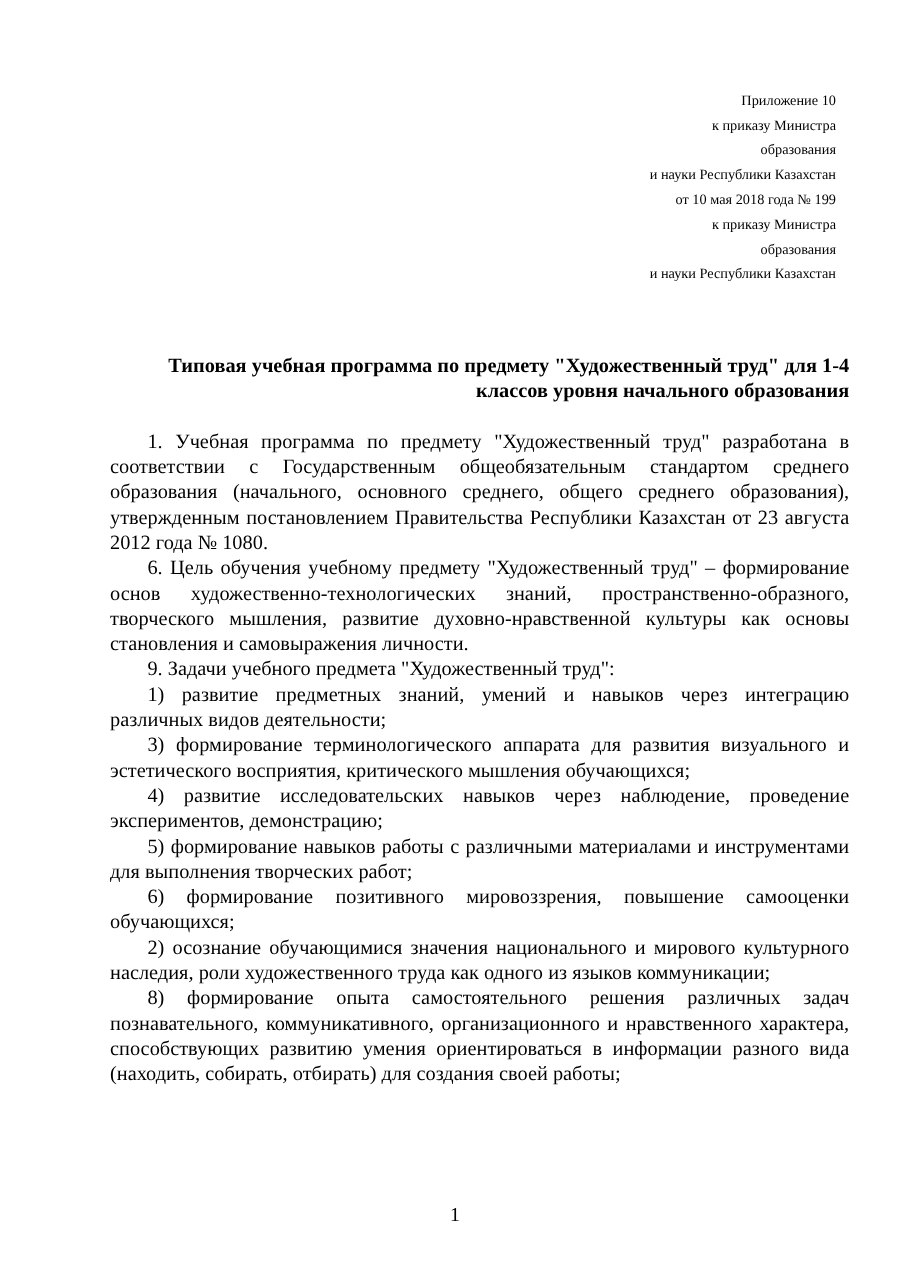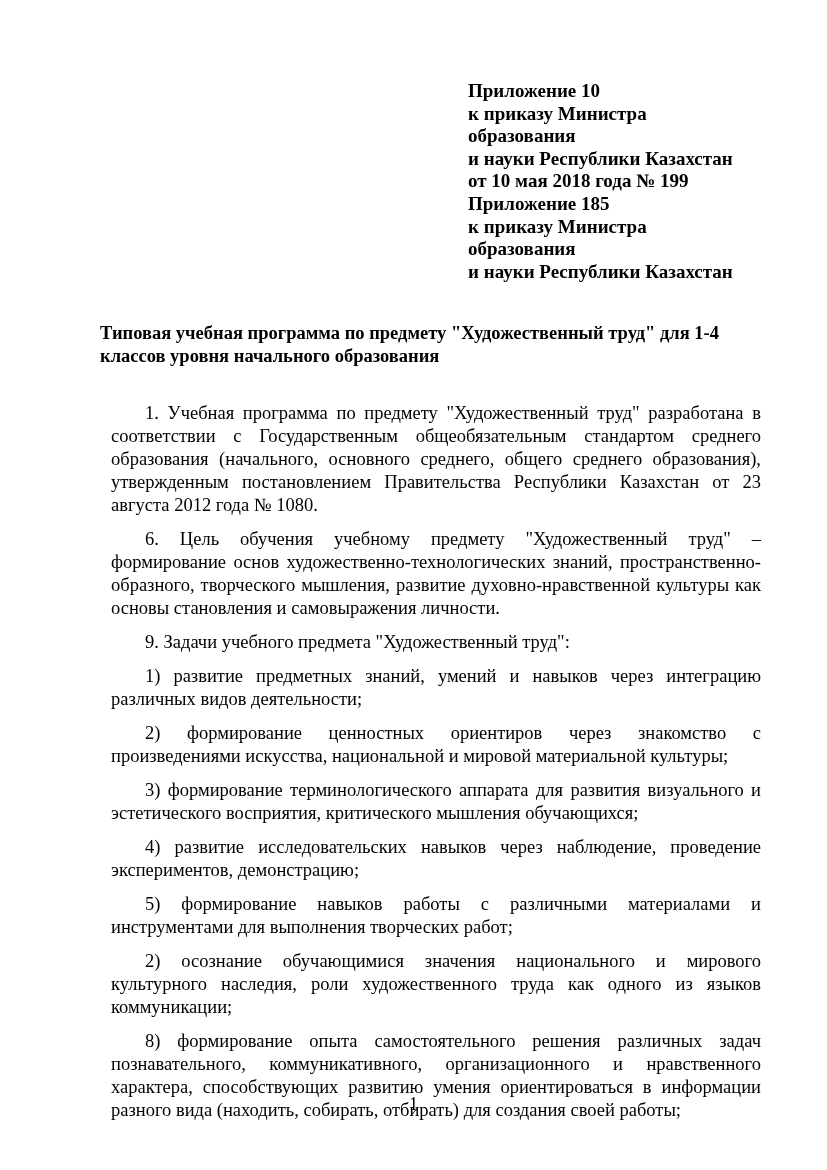--- a/index.html
+++ b/index.html
@@ -24,37 +24,36 @@
     height: 1170px;
     background: #ffffff;
   }
 
   
   .header-block {
     position: absolute;
     left: 468px;
     top: 80px;
     width: 292px;
-    text-align: left;
-    font-size: 19px;
+    text-align: right;
+    font-size: 13px;
     line-height: 22.6px;
-    font-weight: bold;
   }
   .header-block .hline {
     display: block;
     white-space: nowrap;
   }
 
   
   .doc-title {
     position: absolute;
     left: 100px;
     top: 322px;
     width: 672px;
-    text-align: left;
+    text-align: right;
     font-weight: bold;
     font-size: 18.5px;
     line-height: 23px;
   }
 
   
   .chapter-heading {
     position: absolute;
     left: 100px;
     top: 368px;
@@ -68,21 +67,21 @@
   
   .body-block {
     position: absolute;
     left: 100px;
     top: 391px;
     width: 672px;
     font-size: 18.5px;
     line-height: 23px;
   }
   .para {
-    margin: 11px;
+    margin: 0;
     text-align: justify;
     text-indent: 34px;
     hyphens: none;
   }
   
 
   
   .page-number {
     position: absolute;
     left: 0;
@@ -97,37 +96,36 @@
 <body>
 
 <div class="page">
 
   <div class="header-block">
     <span class="hline">Приложение 10</span>
     <span class="hline">к приказу Министра</span>
     <span class="hline">образования</span>
     <span class="hline">и науки Республики Казахстан</span>
     <span class="hline">от 10 мая 2018 года № 199</span>
-    <span class="hline">Приложение 185</span>
     <span class="hline">к приказу Министра</span>
     <span class="hline">образования</span>
     <span class="hline">и науки Республики Казахстан</span>
   </div>
 
   <div class="doc-title">Типовая учебная программа по предмету "Художественный труд" для 1-4 классов уровня начального образования</div>
 
 
   <div class="body-block">
     <p class="para">1. Учебная программа по предмету "Художественный труд" разработана в соответствии с Государственным общеобязательным стандартом среднего образования (начального, основного среднего, общего среднего образования), утвержденным постановлением Правительства Республики Казахстан от 23 августа 2012 года № 1080.</p>
     <p class="para">6. Цель обучения учебному предмету "Художественный труд" – формирование основ художественно-технологических знаний, пространственно-образного, творческого мышления, развитие духовно-нравственной культуры как основы становления и самовыражения личности.</p>
     <p class="para">9. Задачи учебного предмета "Художественный труд":</p>
     <p class="para">1) развитие предметных знаний, умений и навыков через интеграцию различных видов деятельности;</p>
-    <p class="para">2) формирование ценностных ориентиров через знакомство с произведениями искусства, национальной и мировой материальной культуры;</p>
     <p class="para">3) формирование терминологического аппарата для развития визуального и эстетического восприятия, критического мышления обучающихся;</p>
     <p class="para">4) развитие исследовательских навыков через наблюдение, проведение экспериментов, демонстрацию;</p>
     <p class="para">5) формирование навыков работы с различными материалами и инструментами для выполнения творческих работ;</p>
+    <p class="para">6) формирование позитивного мировоззрения, повышение самооценки обучающихся;</p>
     <p class="para">2) осознание обучающимися значения национального и мирового культурного наследия, роли художественного труда как одного из языков коммуникации;</p>
     <p class="para">8) формирование опыта самостоятельного решения различных задач познавательного, коммуникативного, организационного и нравственного характера, способствующих развитию умения ориентироваться в информации разного вида (находить, собирать, отбирать) для создания своей работы;</p>
   </div>
 
   <div class="page-number">1</div>
 
 </div>
 
 </body></html>

